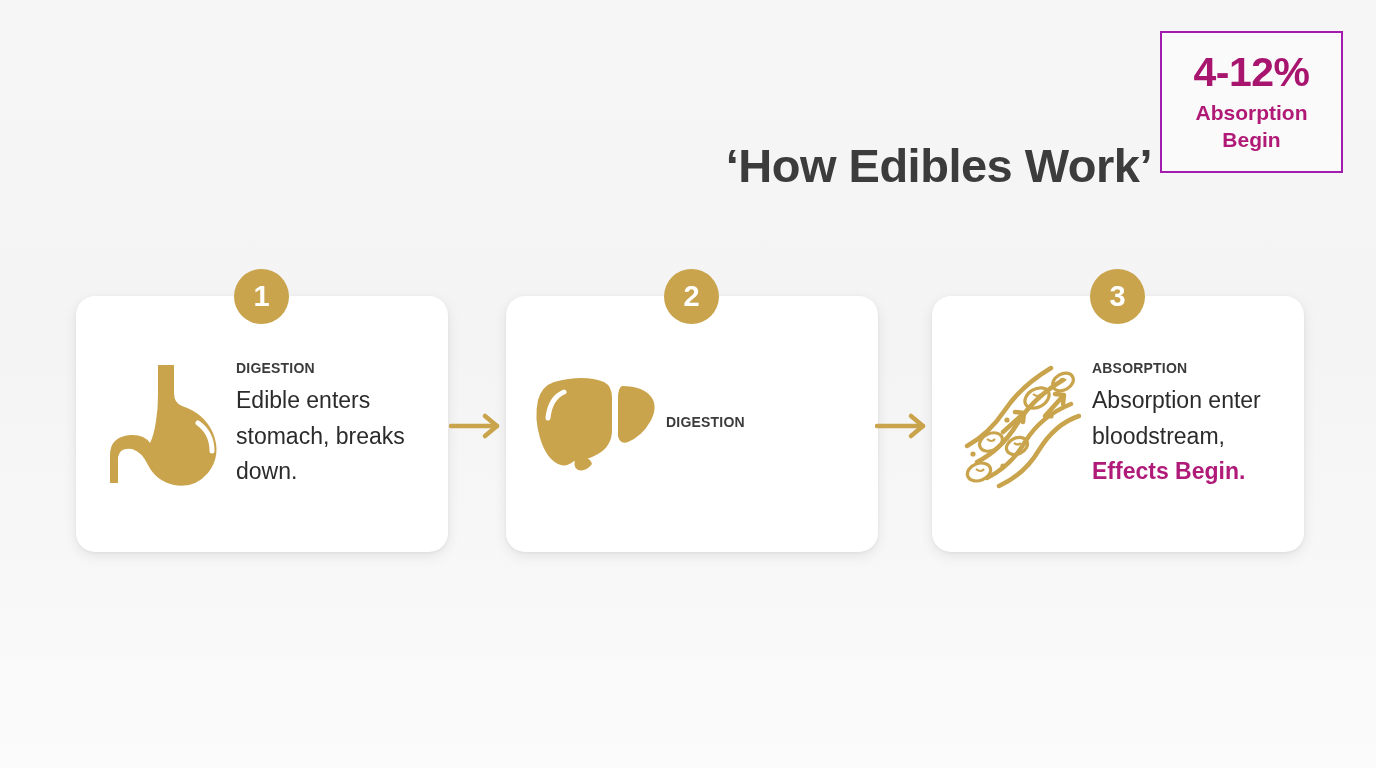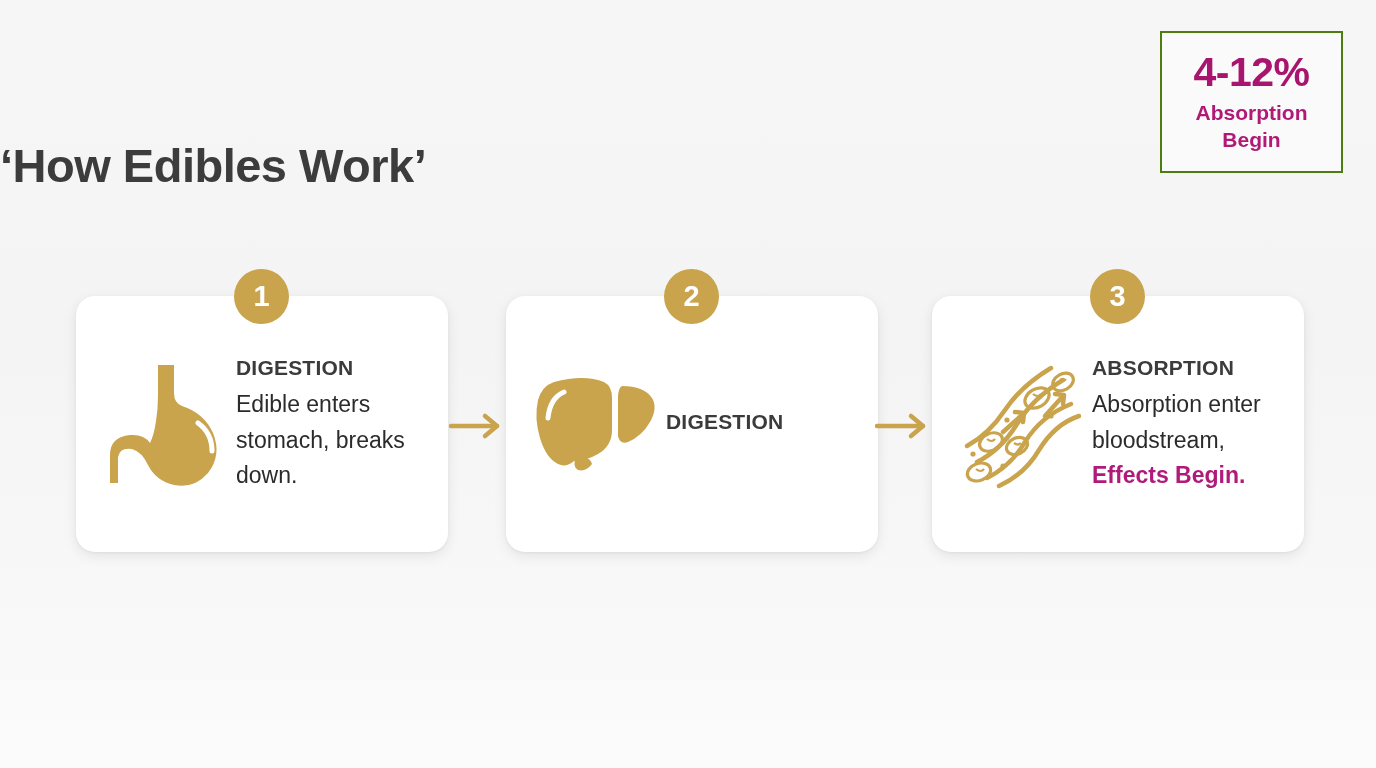--- a/index.html
+++ b/index.html
@@ -30,21 +30,21 @@
     z-index: 1;
   }
 
   
   .absorption-badge {
     position: absolute;
     left: 1160px;
     top: 31px;
     width: 183px;
     height: 142px;
-    border: 2px solid #4d7c0f;
+    border: 2px solid #a21caf;
     background: #fafafa;
     display: flex;
     flex-direction: column;
     align-items: center;
     justify-content: center;
     padding-top: 2px;
   }
   .absorption-value {
     font-size: 41px;
     font-weight: 700;
@@ -60,21 +60,21 @@
     line-height: 1.28;
     text-align: center;
   }
 
   
   .page-title {
     position: absolute;
     top: 138px;
     left: 0;
     width: 1152px;
-    text-align: left;
+    text-align: right;
     font-size: 47px;
     font-weight: 700;
     color: #3c3c3c;
     letter-spacing: -0.5px;
   }
 
   
   .cards-row {
     position: absolute;
     top: 296px;
@@ -123,21 +123,21 @@
     display: flex;
     align-items: center;
     justify-content: center;
     margin-right: 6px;
   }
   .card-icon svg { display: block; }
 
   .card-text { flex: 1; padding-top: 2px; }
 
   .card-heading {
-    font-size: 21px;
+    font-size: 14px;
     font-weight: 700;
     color: #3b3b3b;
     letter-spacing: 0.2px;
     margin-bottom: 7px;
   }
   .card-body {
     font-size: 23px;
     color: #2b2b2b;
     line-height: 1.55;
   }

